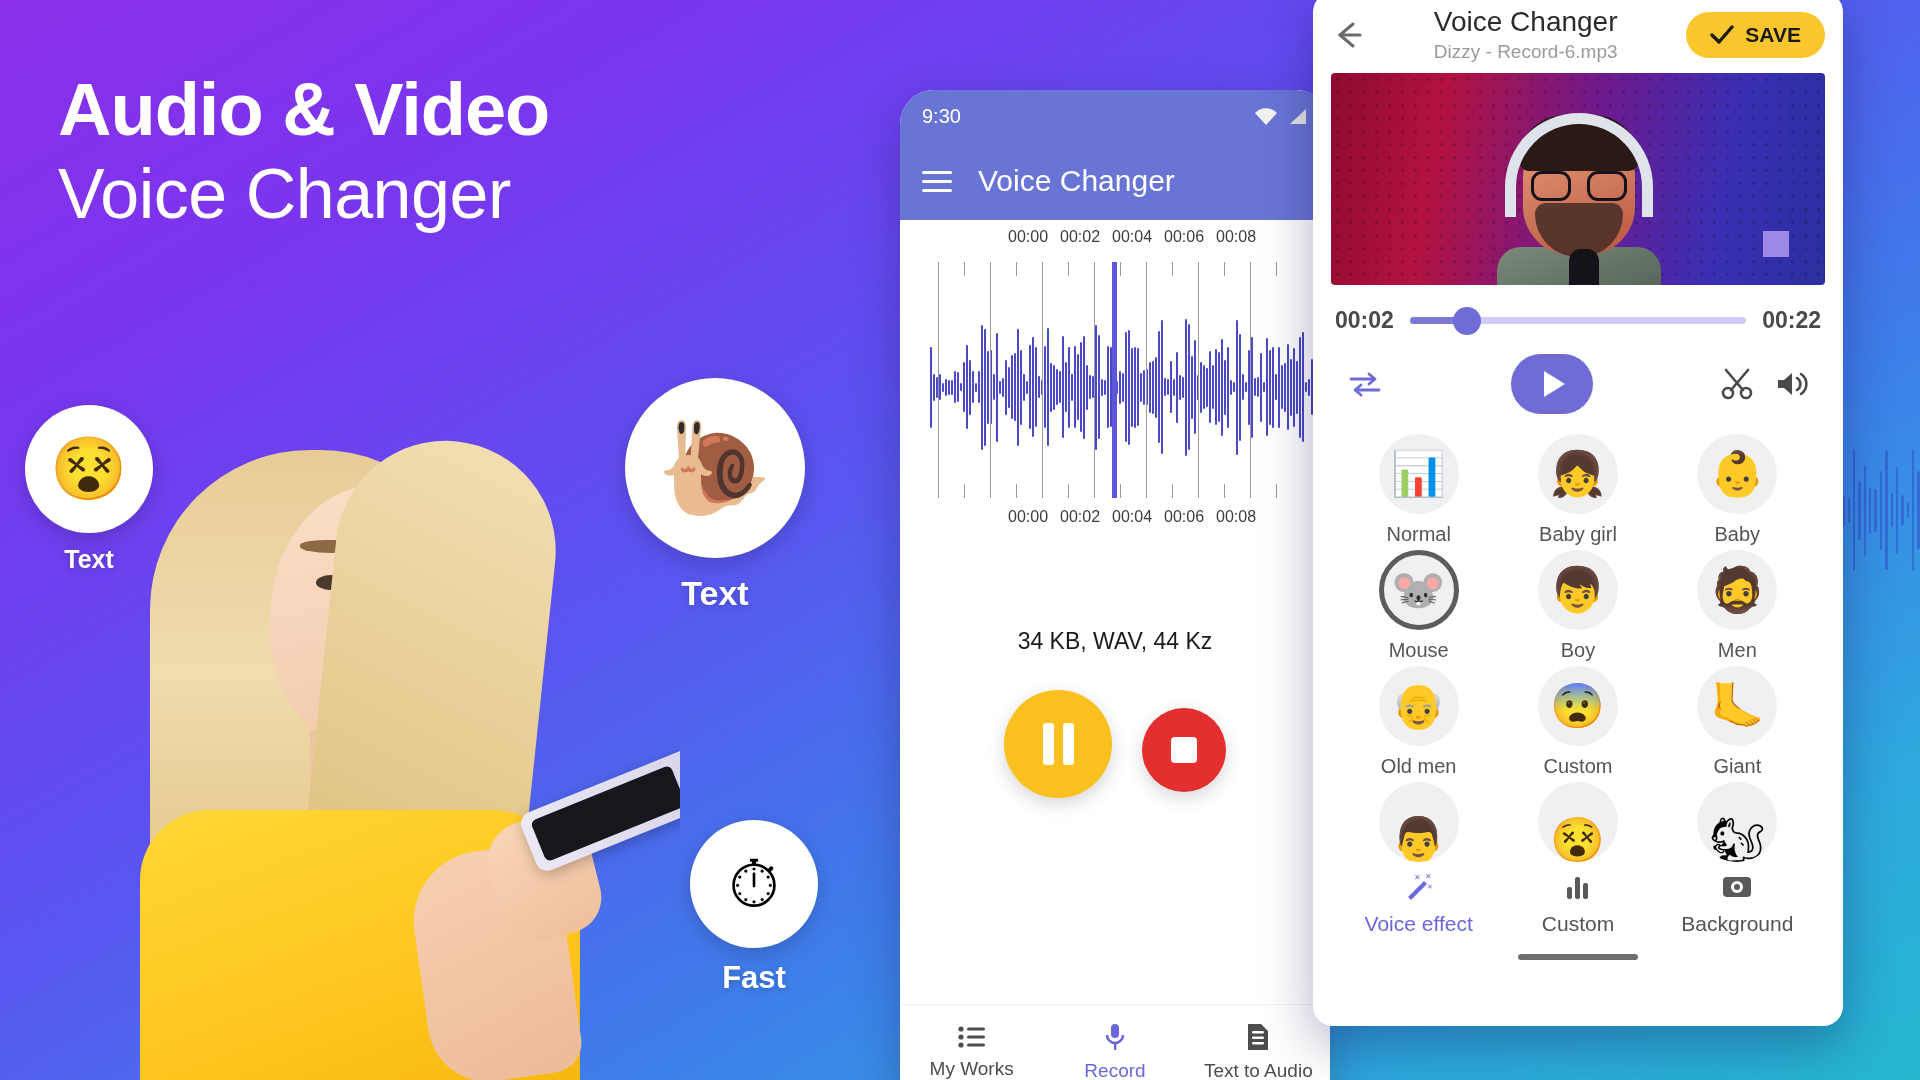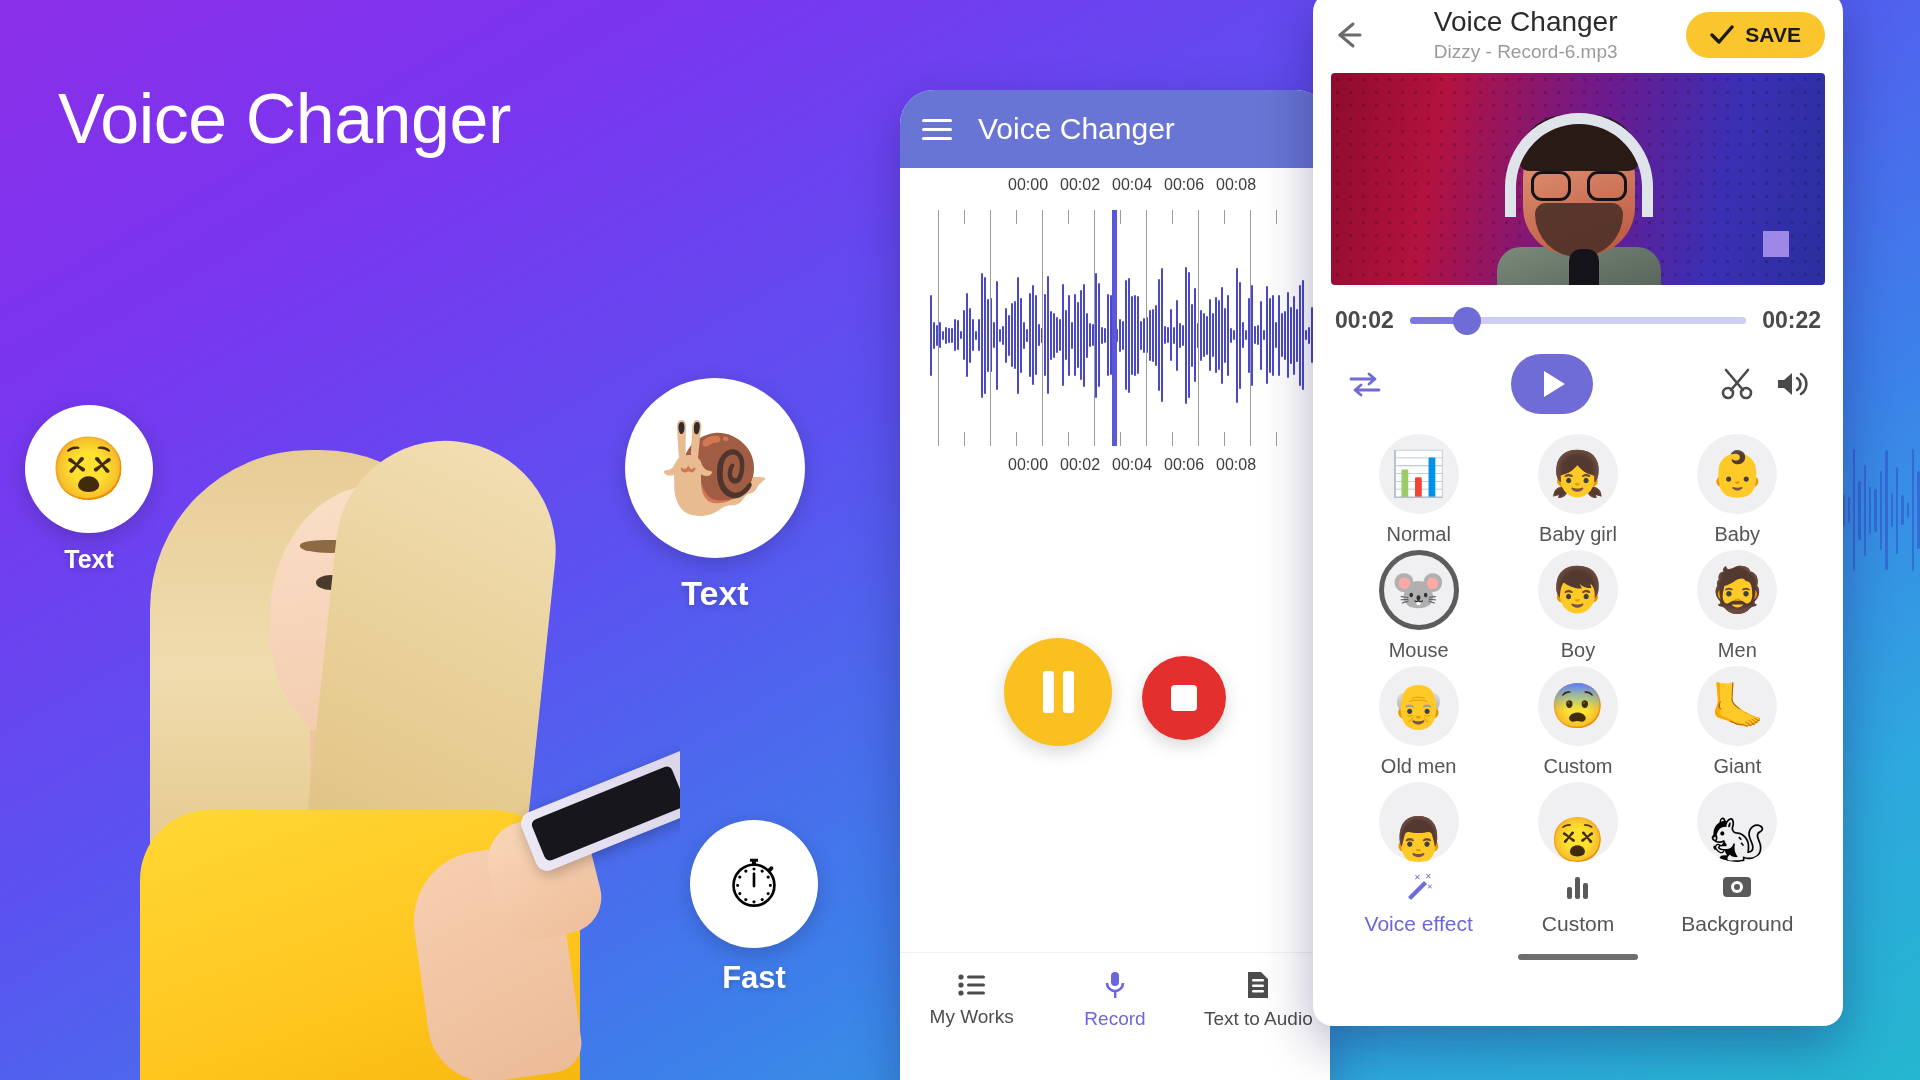--- a/index.html
+++ b/index.html
@@ -197,20 +197,21 @@
     <i style="height: 120px;"></i>
     <i style="height: 34px;"></i>
     <i style="height: 87px;"></i>
     <i style="height: 30px;"></i>
     <i style="height: 16px;"></i>
     <i style="height: 122px;"></i>
     <i style="height: 78px;"></i>
   </div>
 
 <div class="hero">
+  <h1>Audio &amp; Video</h1>
   <h2>Voice Changer</h2>
 </div>
 
 <div class="photo">
   <div class="hair"></div>
   <div class="face"></div>
   <div class="brow" style="left:180px;top:160px;"></div>
   <div class="brow" style="left:268px;top:156px;"></div>
   <div class="eye" style="left:196px;top:195px;"></div>
   <div class="eye" style="left:282px;top:192px;"></div>
@@ -240,20 +241,31 @@
 
 <div class="badge mid" style="left:690px;top:820px;">
   <div class="circ">
     <span style="font-size:66px;line-height:1;">⏱</span>
   </div>
   <div class="lbl" style="font-size:31px;">Fast</div>
 </div>
 
 <div class="phone">
 
+  <div class="ph-status">
+    <span class="time">9:30</span>
+    <span class="icons">
+      <svg width="26" height="20" viewBox="0 0 26 20">
+        <path d="M13 19 L2 7 A15 15 0 0 1 24 7 Z" fill="#f2f2f2"></path>
+      </svg>
+      <svg width="22" height="20" viewBox="0 0 22 20">
+        <path d="M20 3 L20 18 L4 18 Z" fill="#e6e6e6"></path>
+      </svg>
+    </span>
+  </div>
 
   <div class="ph-appbar">
     <div class="burger">
         <span></span>
         <span></span>
         <span></span>
       </div>
     <div class="ph-title">Voice Changer</div>
   </div>
 
@@ -423,20 +435,21 @@
       </div>
 
     <div class="ruler" style="top:288px;height:24px;" id="rbot">
         <span class="rl" style="left: 108px;">00:00</span>
         <span class="rl" style="left: 160px;">00:02</span>
         <span class="rl" style="left: 212px;">00:04</span>
         <span class="rl" style="left: 264px;">00:06</span>
         <span class="rl" style="left: 316px;">00:08</span>
       </div>
 
+    <div class="meta">34 KB, WAV, 44 Kz</div>
 
     <div class="recbtns">
       <div class="rbtn pause">
         <div class="pausebars">
             <i></i>
             <i></i>
           </div>
       </div>
       <div class="rbtn stop">
         <div class="stopsq"></div>

